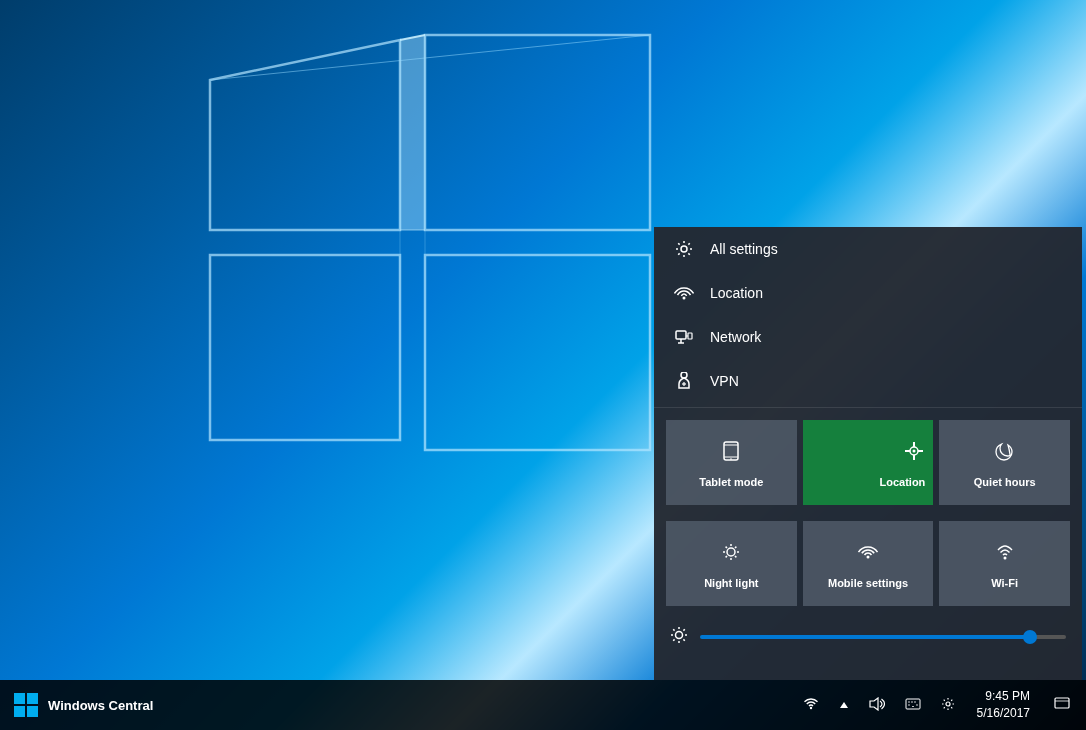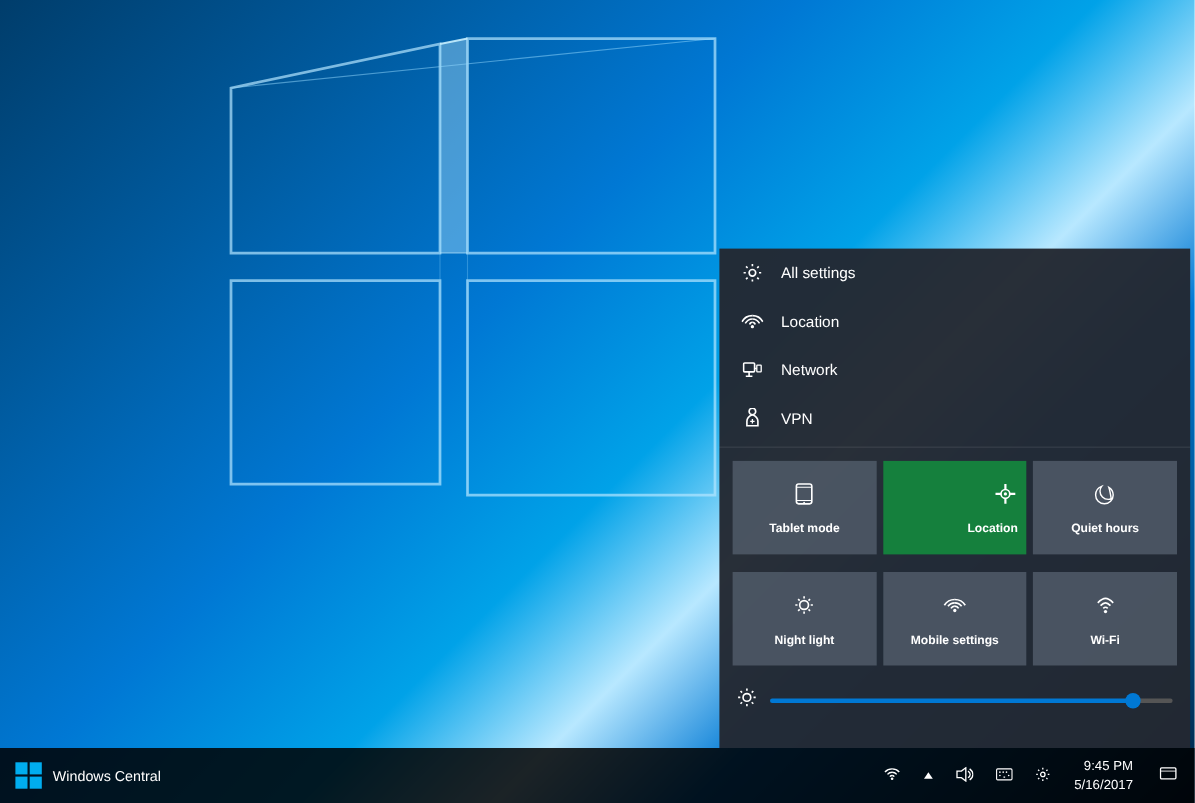--- a/index.html
+++ b/index.html
@@ -40,21 +40,21 @@
     }
 
     .win-flag {
       width: 28px;
       height: 28px;
     }
 
     .taskbar-brand {
       color: white;
       font-size: 13px;
-      font-weight: 400;
+      font-weight: 700;
     }
 
     .taskbar-right {
       margin-left: auto;
       display: flex;
       align-items: center;
       gap: 8px;
       padding-right: 8px;
     }
 

